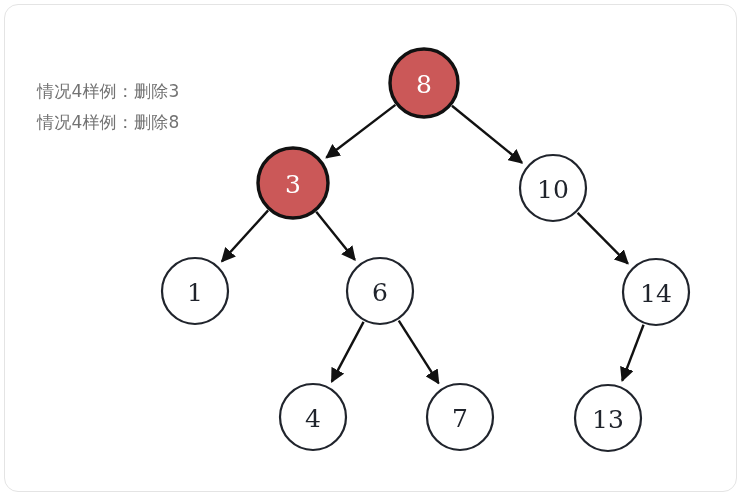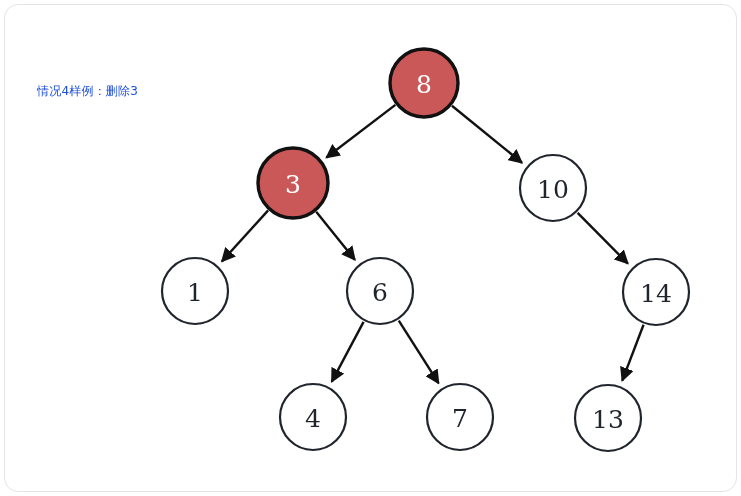--- a/index.html
+++ b/index.html
@@ -39,22 +39,22 @@
   }
   .caption-block {
     position: absolute;
     left: 37px;
     top: 76px;
     line-height: 31px;
     white-space: nowrap;
   }
   .caption-line {
     font-family: "DejaVu Sans", "Liberation Sans", sans-serif;
-    font-size: 12px;
-    color: #1d4ed8;
+    font-size: 17px;
+    color: #737373;
     letter-spacing: 0.2px;
   }
   .node-label {
     font-family: "DejaVu Serif", "Liberation Serif", serif;
     font-size: 25px;
     dominant-baseline: central;
     text-anchor: middle;
   }
   .node-label.dark { fill: #20242c; }
   .node-label.light { fill: #ffffff; }
@@ -117,15 +117,16 @@
         </g>
         <g>
           <circle cx="608" cy="418" r="33" fill="#ffffff" stroke="#20242c" stroke-width="2.2"></circle>
           <text x="608" y="419" class="node-label dark">13</text>
         </g>
       </g>
   </svg>
 
   <div class="caption-block">
     <div class="caption-line">情况4样例：删除3</div>
+    <div class="caption-line">情况4样例：删除8</div>
   </div>
 
 </div>
 
 </body></html>

